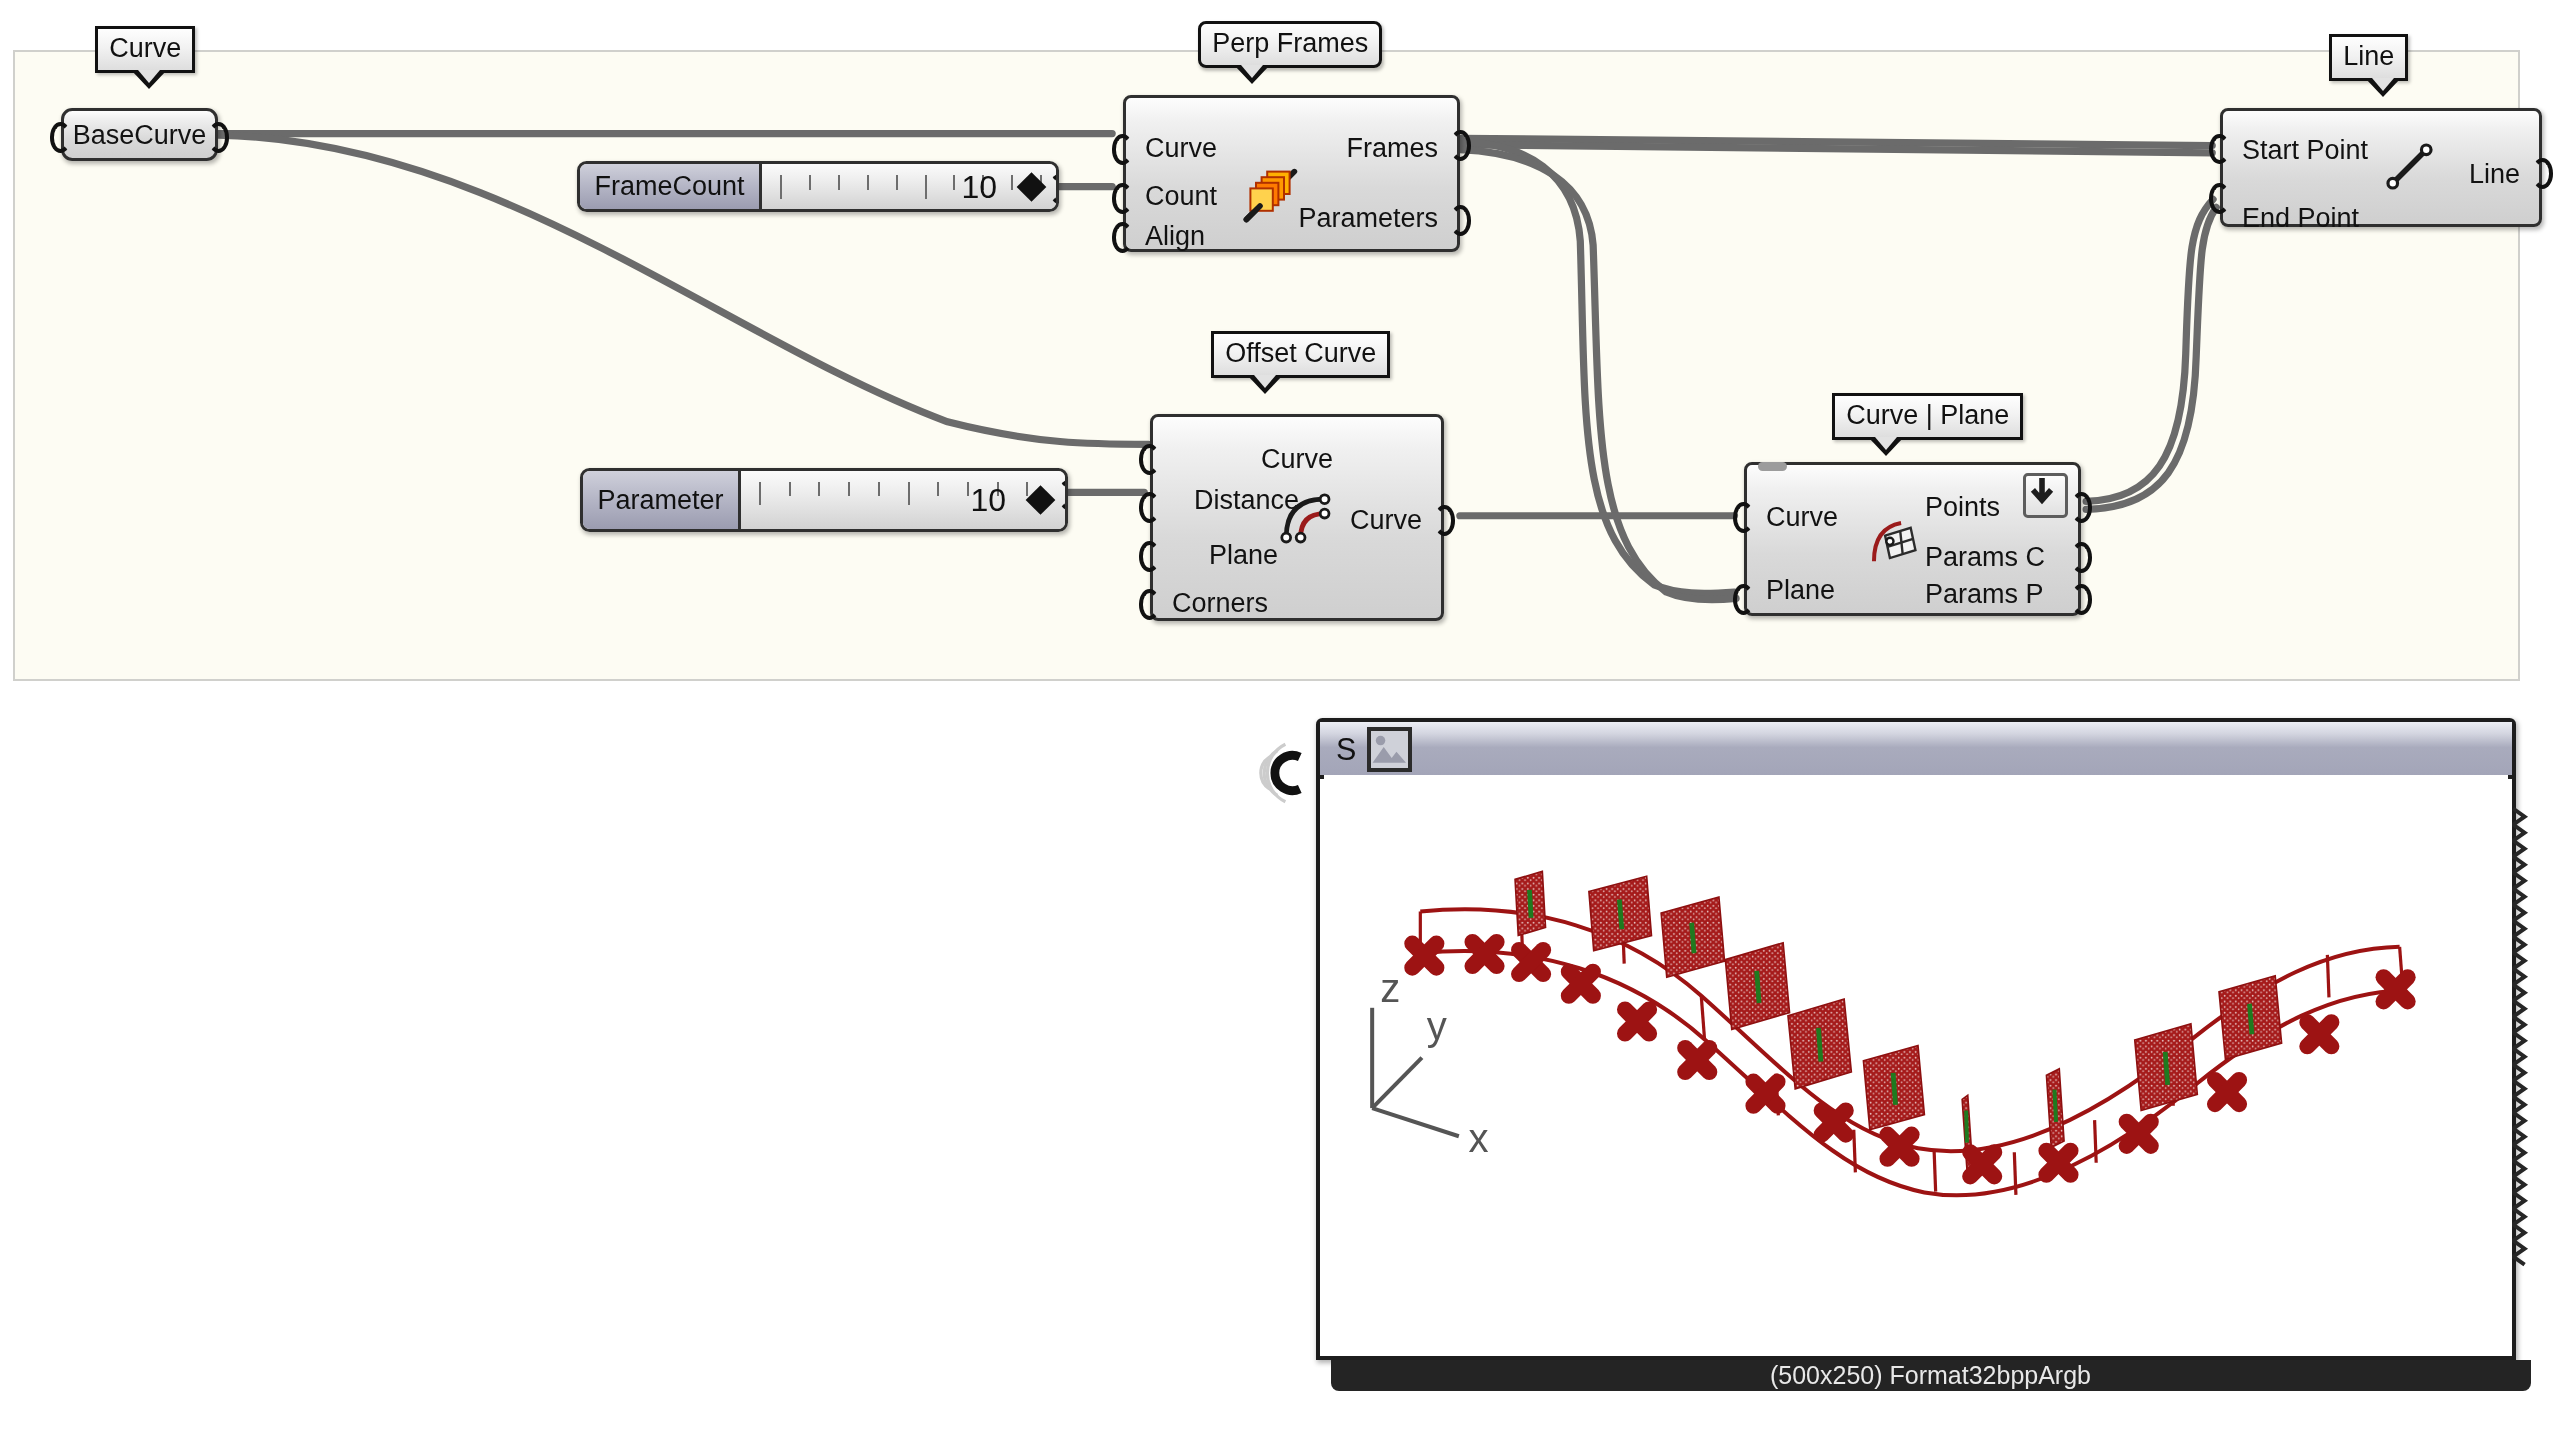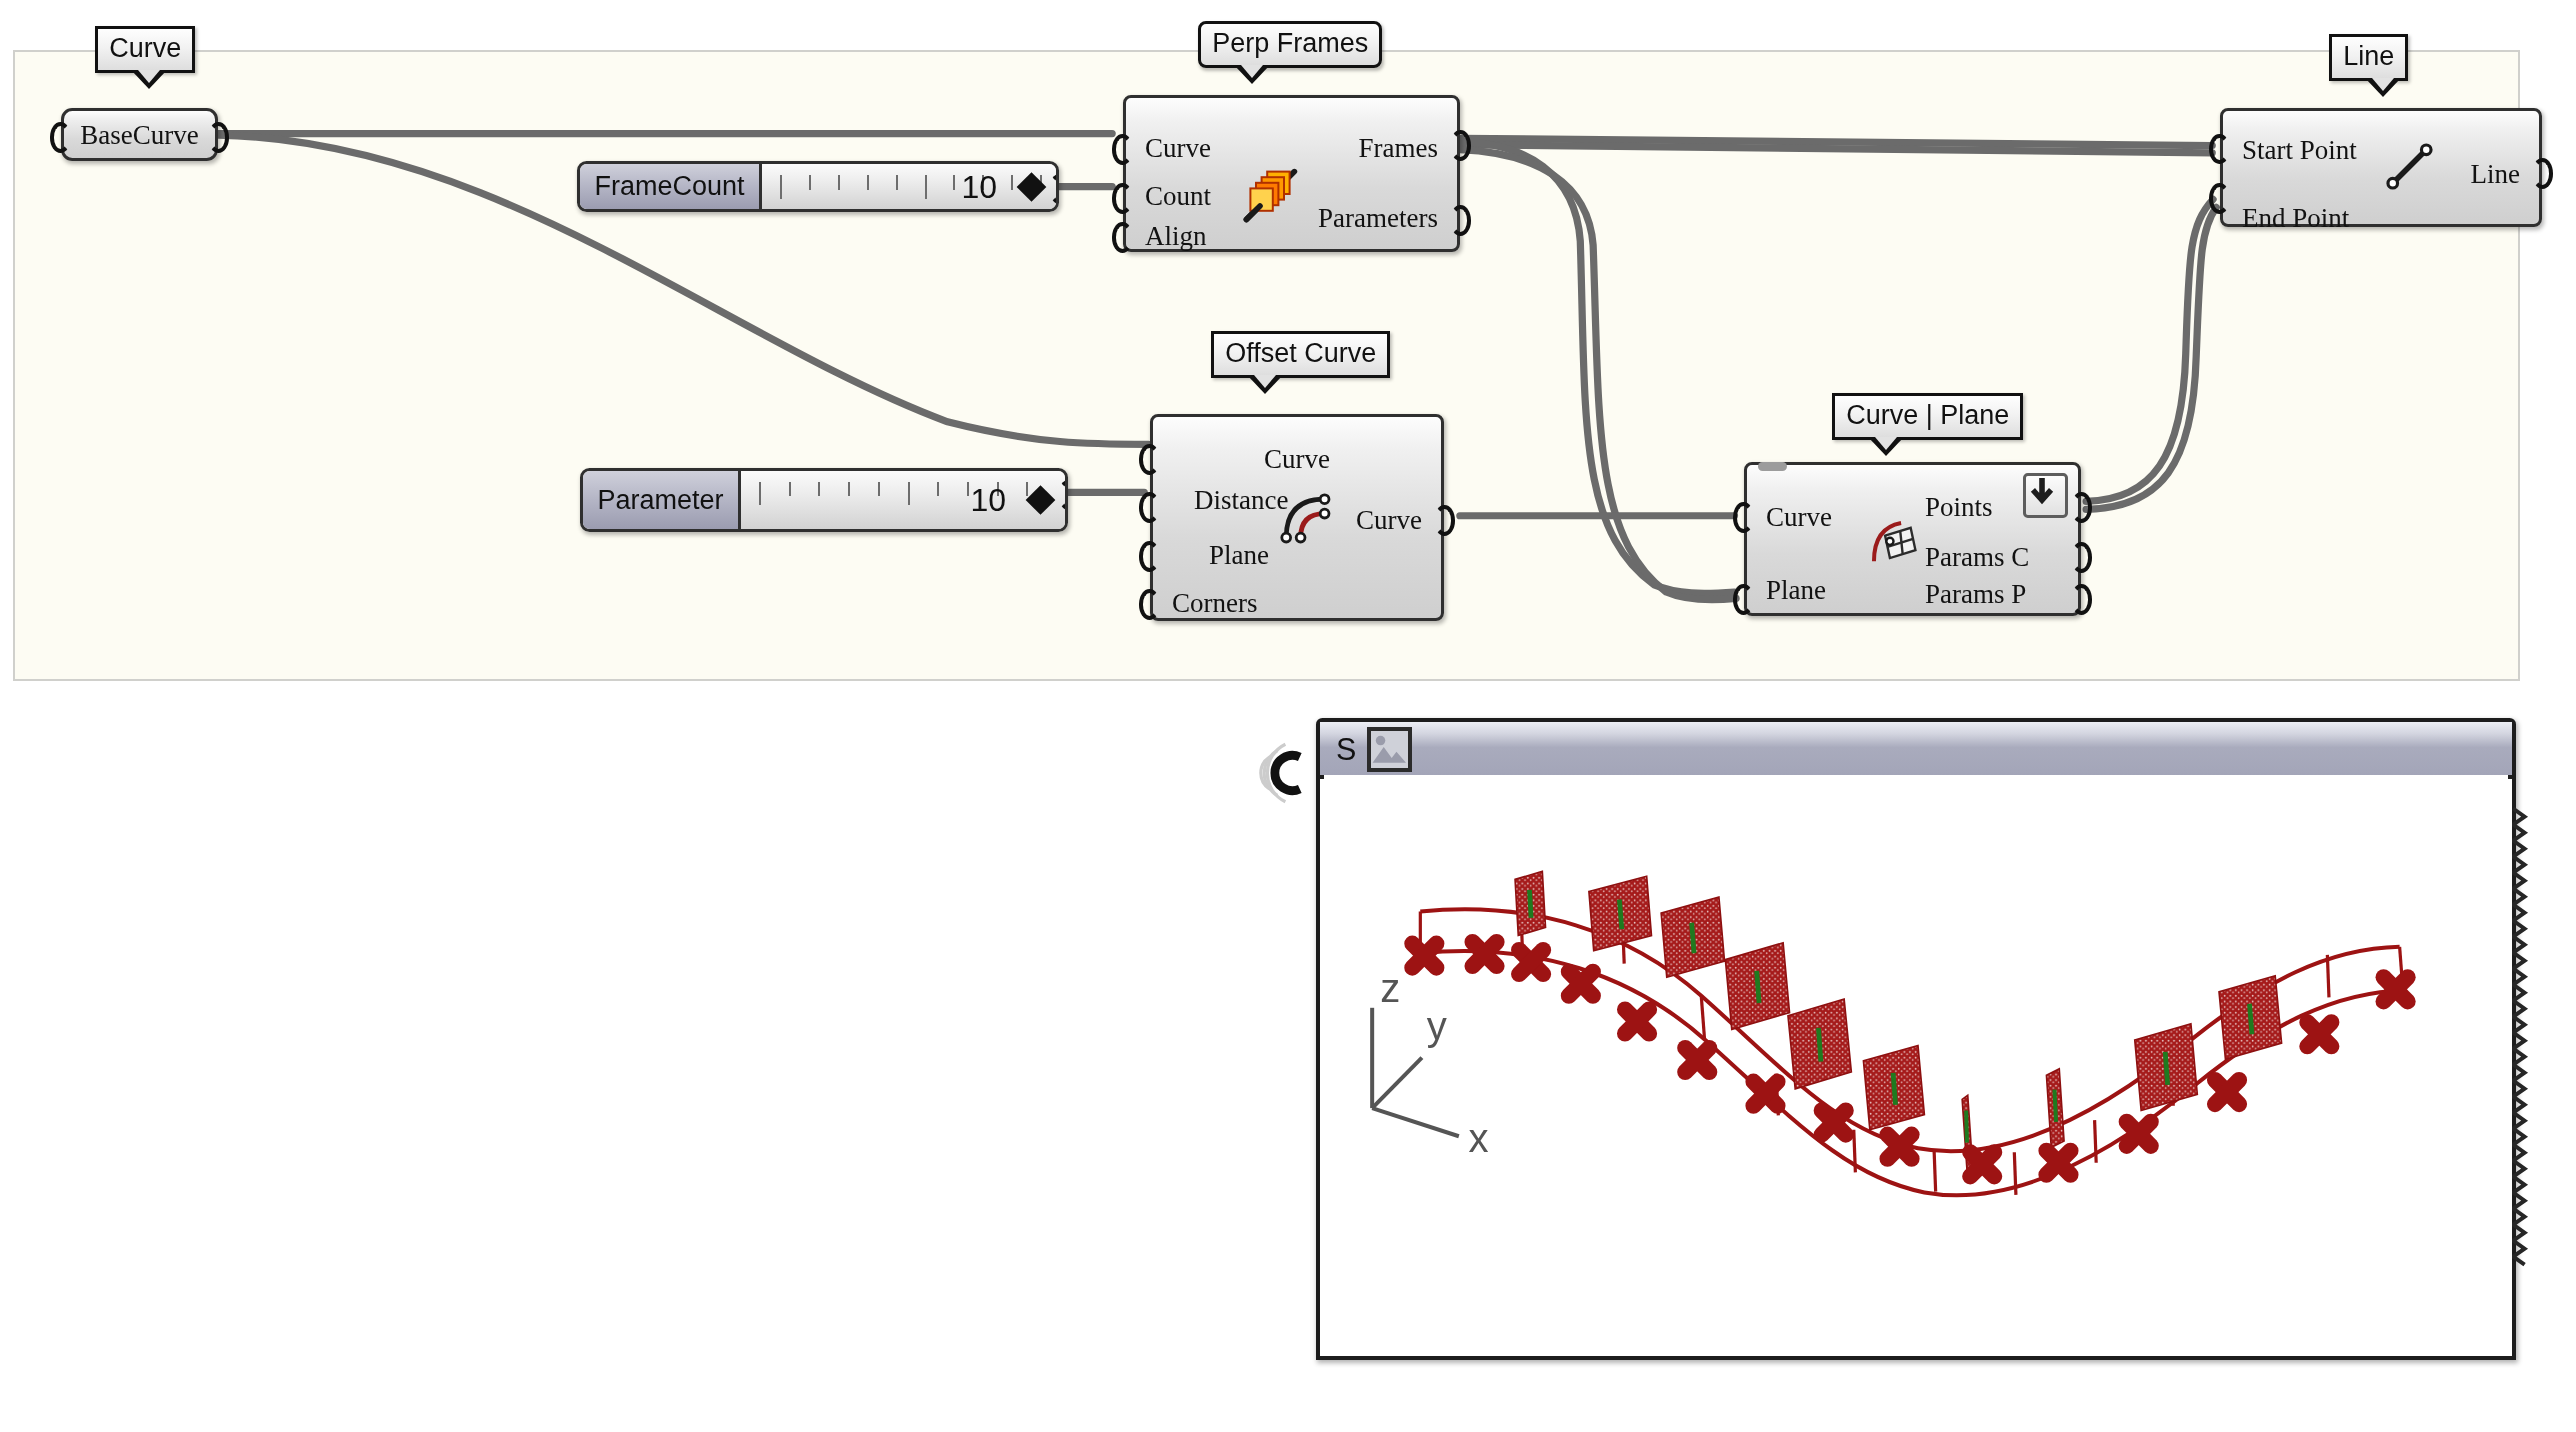--- a/index.html
+++ b/index.html
@@ -10,21 +10,21 @@
   #gh-canvas{position:absolute;left:0;top:0;width:2576px;height:1433px;}
   .group-box{position:absolute;left:13px;top:50px;width:2507px;height:631px;
              background:#fdfcf3;border:2.4px solid #d0d0cc;box-sizing:border-box;}
 
   
   #wires{position:absolute;left:0;top:0;width:2576px;height:1433px;pointer-events:none;}
 
   
   .node{position:absolute;border:3.2px solid #2f2f2f;border-radius:8px;
         background:linear-gradient(to bottom,#fdfdfd 0%,#f0f0f0 16%,#d9d9d9 60%,#cfcfcf 100%);
-        box-sizing:border-box;box-shadow:1.6px 2.4px 4px rgba(0,0,0,.28);font-family:Liberation Serif, serif;}
+        box-sizing:border-box;box-shadow:1.6px 2.4px 4px rgba(0,0,0,.28);}
   .node .ports{position:relative;width:100%;height:100%;}
   .plabel{position:absolute;font-size:27px;color:#121212;white-space:nowrap;line-height:1;}
   .plabel.in{left:19px;}
   .plabel.out{right:19px;}
 
   
   .nib{position:absolute;width:21px;height:30.5px;border:4.8px solid #111;border-radius:50%;
        background:transparent;box-sizing:border-box;}
   .nib.left{left:-13.7px;border-right-color:transparent;}
   .nib.right{right:-13.7px;border-left-color:transparent;}
@@ -466,14 +466,17 @@
 
   <svg class="grip" style="left:1196px;" width="34" height="647" viewBox="0 0 42 806">
     <path d="M2,0 L22,14 L2,28 L22,42 L2,56 L22,70 L2,84 L22,98 L2,112 L22,126 L2,140
              L22,154 L2,168 L22,182 L2,196 L22,210 L2,224 L22,238 L2,252 L22,266 L2,280
              L22,294 L2,308 L22,322 L2,336 L22,350 L2,364 L22,378 L2,392 L22,406 L2,420
              L22,434 L2,448 L22,462 L2,476 L22,490 L2,504 L22,518 L2,532 L22,546 L2,560
              L22,574 L2,588 L22,602 L2,616 L22,630 L2,644 L22,658 L2,672 L22,686 L2,700
              L22,714 L2,728 L22,742 L2,756 L22,770 L2,784 L22,798" fill="none" stroke="#262626" stroke-width="7"></path>
   </svg>
 
+  <div class="pnl-status">
+    <span>(500x250) Format32bppArgb</span>
+  </div>
 </div>
 
 
 </body></html>

